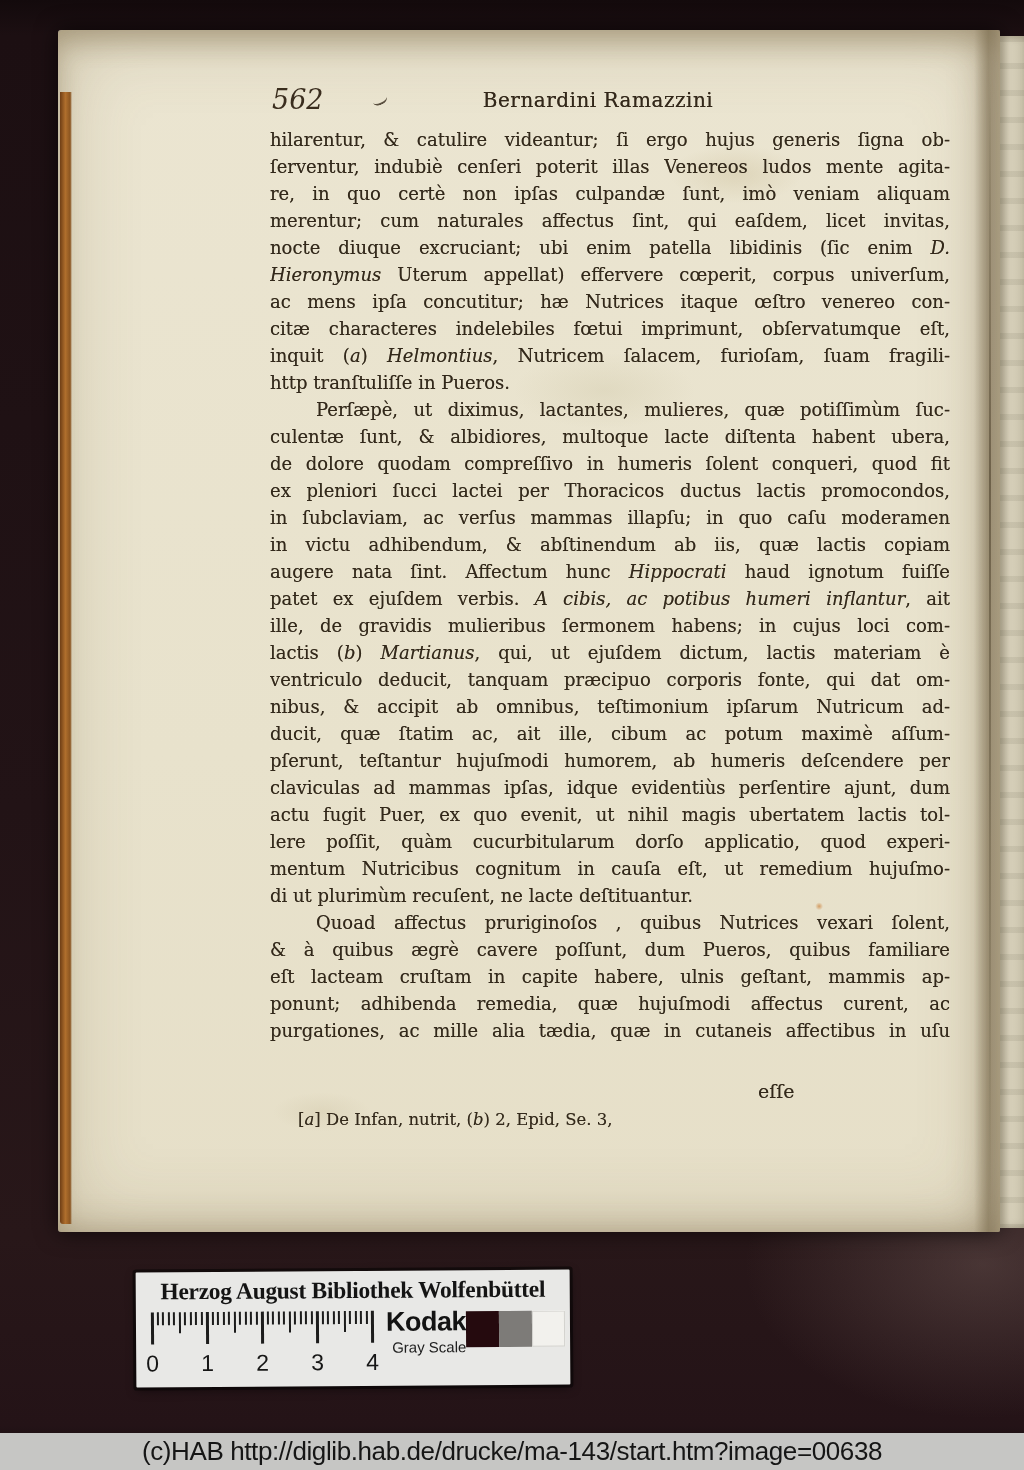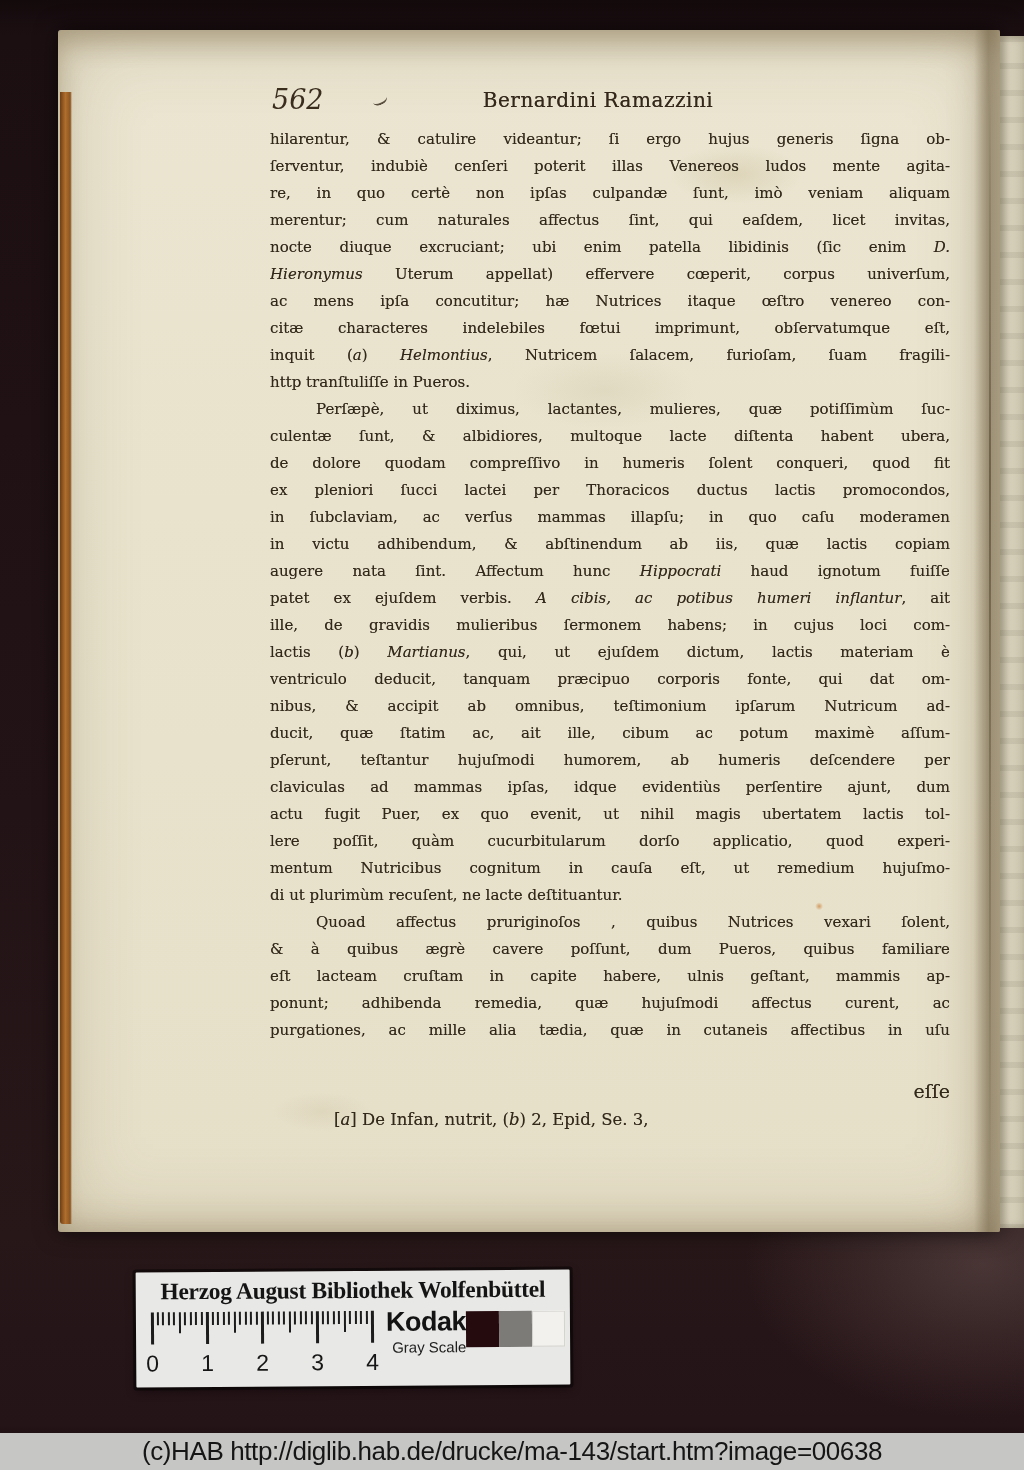--- a/index.html
+++ b/index.html
@@ -31,29 +31,29 @@
       repeating-linear-gradient(180deg, rgba(120,115,95,.14) 0 6px, rgba(120,115,95,0) 6px 27px),
       linear-gradient(90deg,#cfc8b1,#d9d2bc 40%,#c9c2ab);
     box-shadow:inset 4px 0 8px rgba(60,50,30,.35);}
   
   .pagenum{position:absolute;left:214px;top:54px;font-size:27px;font-style:italic;color:#3a2d1e;}
   .running-head{position:absolute;left:200px;top:58px;width:680px;text-align:center;
     font-size:20px;color:#33281a;letter-spacing:.5px;text-shadow:0 0 .6px rgba(51,40,26,.8);}
   .ink-mark{position:absolute;left:314px;top:64px;width:15px;height:9px;
     border-bottom:2.5px solid #372b1c;border-radius:48%;transform:rotate(-24deg);opacity:.8;}
   .textblock{position:absolute;left:212px;top:96px;width:680px;
-    font-size:15px;color:#32281a;text-shadow:0 0 .5px rgba(50,40,26,.55);}
+    font-size:18px;color:#32281a;text-shadow:0 0 .5px rgba(50,40,26,.55);}
   .line{height:27px;line-height:27px;overflow:hidden;text-align:justify;text-align-last:justify;}
   .line.noj{text-align-last:left;}
   .line.ind{text-indent:46px;}
   .line em{font-style:italic;}
-  .catchword{position:absolute;left:700px;top:1050px;width:192px;text-align:right;
+  .catchword{position:absolute;left:700px;top:1050px;width:192px;text-align:left;
     font-size:19px;color:#32281a;text-shadow:0 0 .5px rgba(50,40,26,.5);}
   .footnote{position:absolute;left:240px;top:1080px;width:640px;font-size:16.5px;
-    color:#33291b;text-shadow:0 0 .4px rgba(50,40,26,.5);margin-left:36px;}
+    color:#33291b;text-shadow:0 0 .4px rgba(50,40,26,.5);}
   .footnote em{font-style:italic;}
   
   .card{position:absolute;left:136px;top:1271px;width:434px;height:115px;background:#e8e8e6;
     transform:rotate(-.4deg);box-shadow:0 0 0 3px rgba(5,3,3,.55), 0 3px 10px rgba(0,0,0,.5);
     border-radius:1px;}
   .card-title{position:absolute;left:0;top:6px;width:100%;text-align:center;
     font-family:"Liberation Serif",serif;font-weight:700;font-size:23.5px;color:#141414;
     letter-spacing:-0.3px;}
   .ruler{position:absolute;left:15px;top:40px;width:250px;height:66px;}
   .tick{position:absolute;top:0;width:2px;background:#1c1c1c;}

